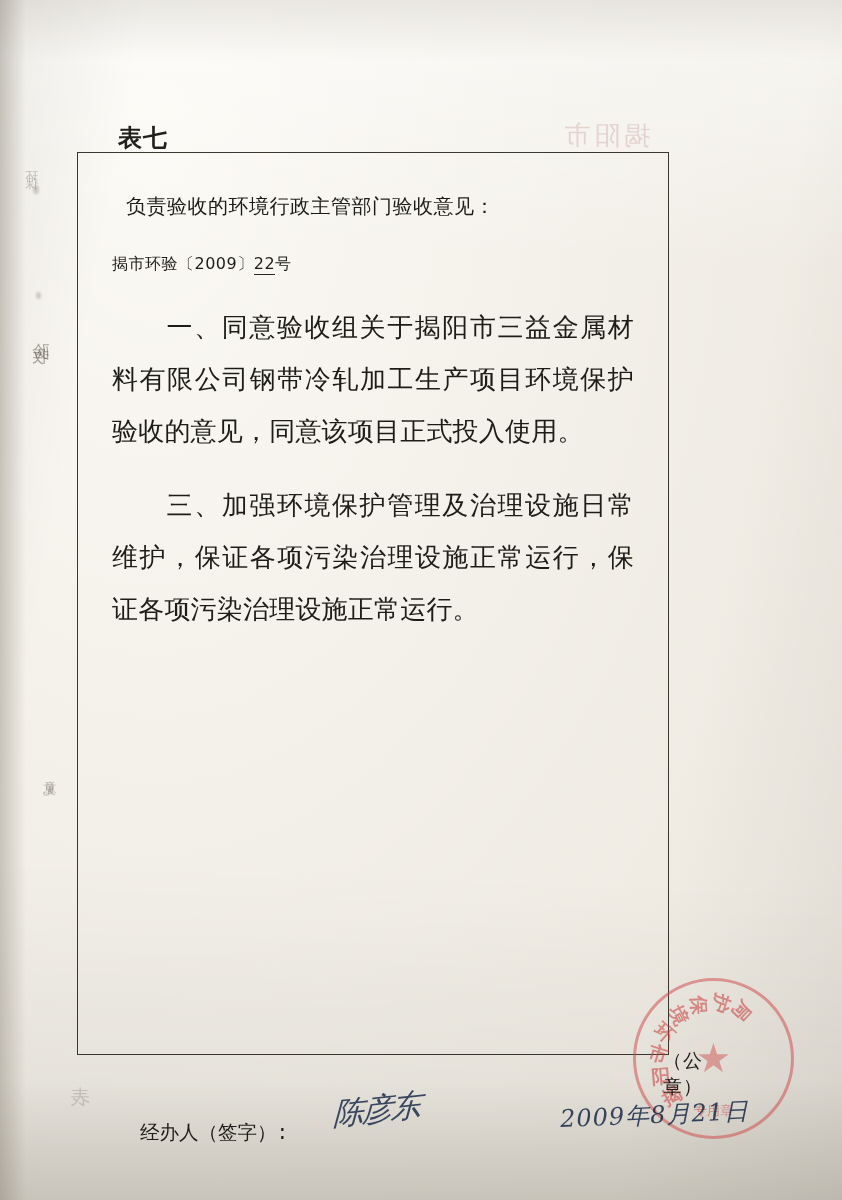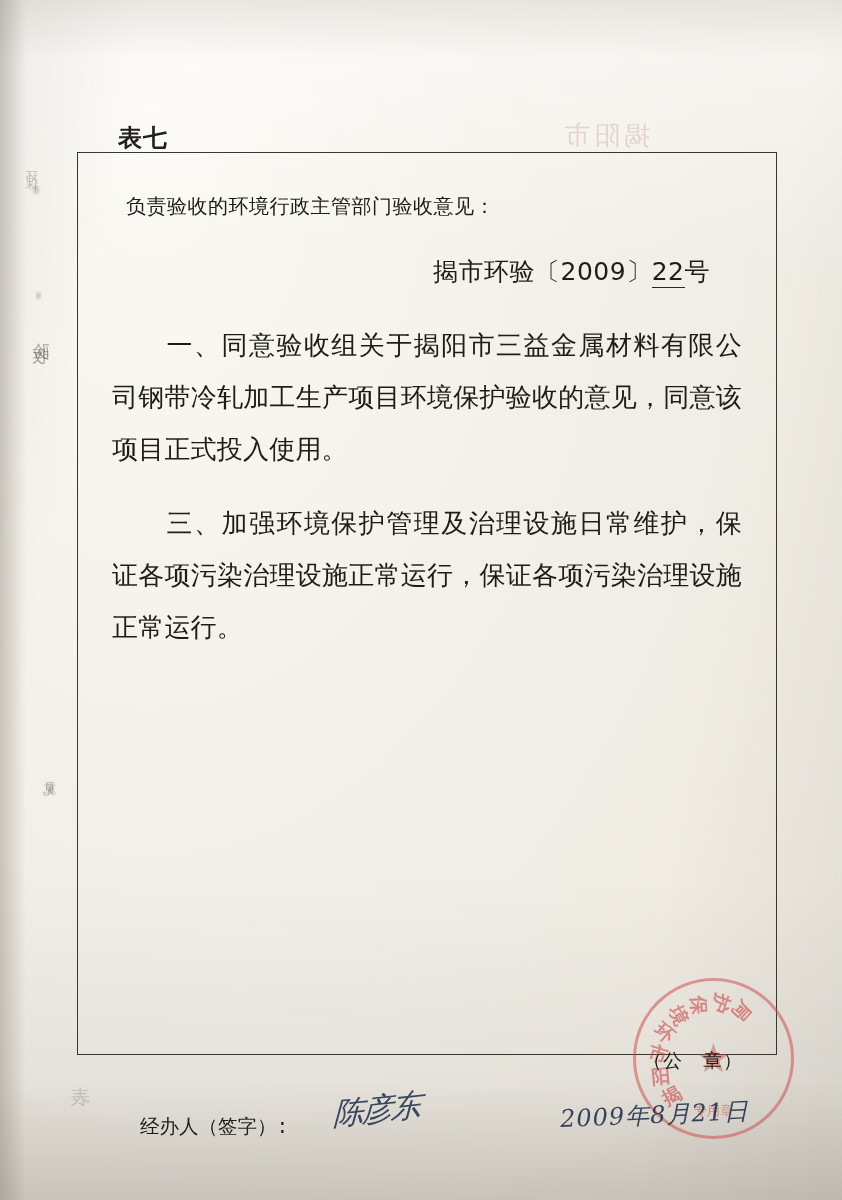--- a/index.html
+++ b/index.html
@@ -83,21 +83,21 @@
     color: #22201c;
     letter-spacing: 1px;
     font-family: "DejaVu Sans", sans-serif;
   }
 
   
   #doc-box {
     position: absolute;
     left: 77px;
     top: 152px;
-    width: 700px;
+    width: 592px;
     height: 903px;
     border: 1px solid #3a372f;
     box-sizing: border-box;
     background: transparent;
   }
 
   #body-text {
     position: absolute;
     left: 0; top: 0; right: 0;
     padding: 34px 34px 0 34px;
@@ -108,24 +108,23 @@
     font-family: "DejaVu Sans", sans-serif;
   }
 
   .heading-line {
     font-size: 20px;
     letter-spacing: 0.5px;
     margin-left: 14px;
   }
 
   .doc-number {
-    text-align: right;
     margin-top: 22px;
     margin-right: 32px;
-    font-size: 25px;
+    font-size: 16px;
     letter-spacing: 0.5px;
   }
   .doc-number .underlined {
     border-bottom: 1px solid #2a2721;
     padding-bottom: 1px;
   }
 
   .para {
     margin-top: 22px;
     text-indent: 2.1em;
@@ -197,21 +196,21 @@
   #sign-row {
     position: absolute;
     left: 62px;
     top: 952px;
     right: 24px;
     height: 50px;
   }
   #sign-label {
     position: absolute;
     left: 0;
-    top: 8px;
+    top: 14px;
     font-size: 19.5px;
     color: #1e1c18;
     font-family: Liberation Mono, monospace;
   }
   #signature {
     position: absolute;
     left: 193px;
     top: -16px;
     font-size: 31px;
     color: #23324f;

